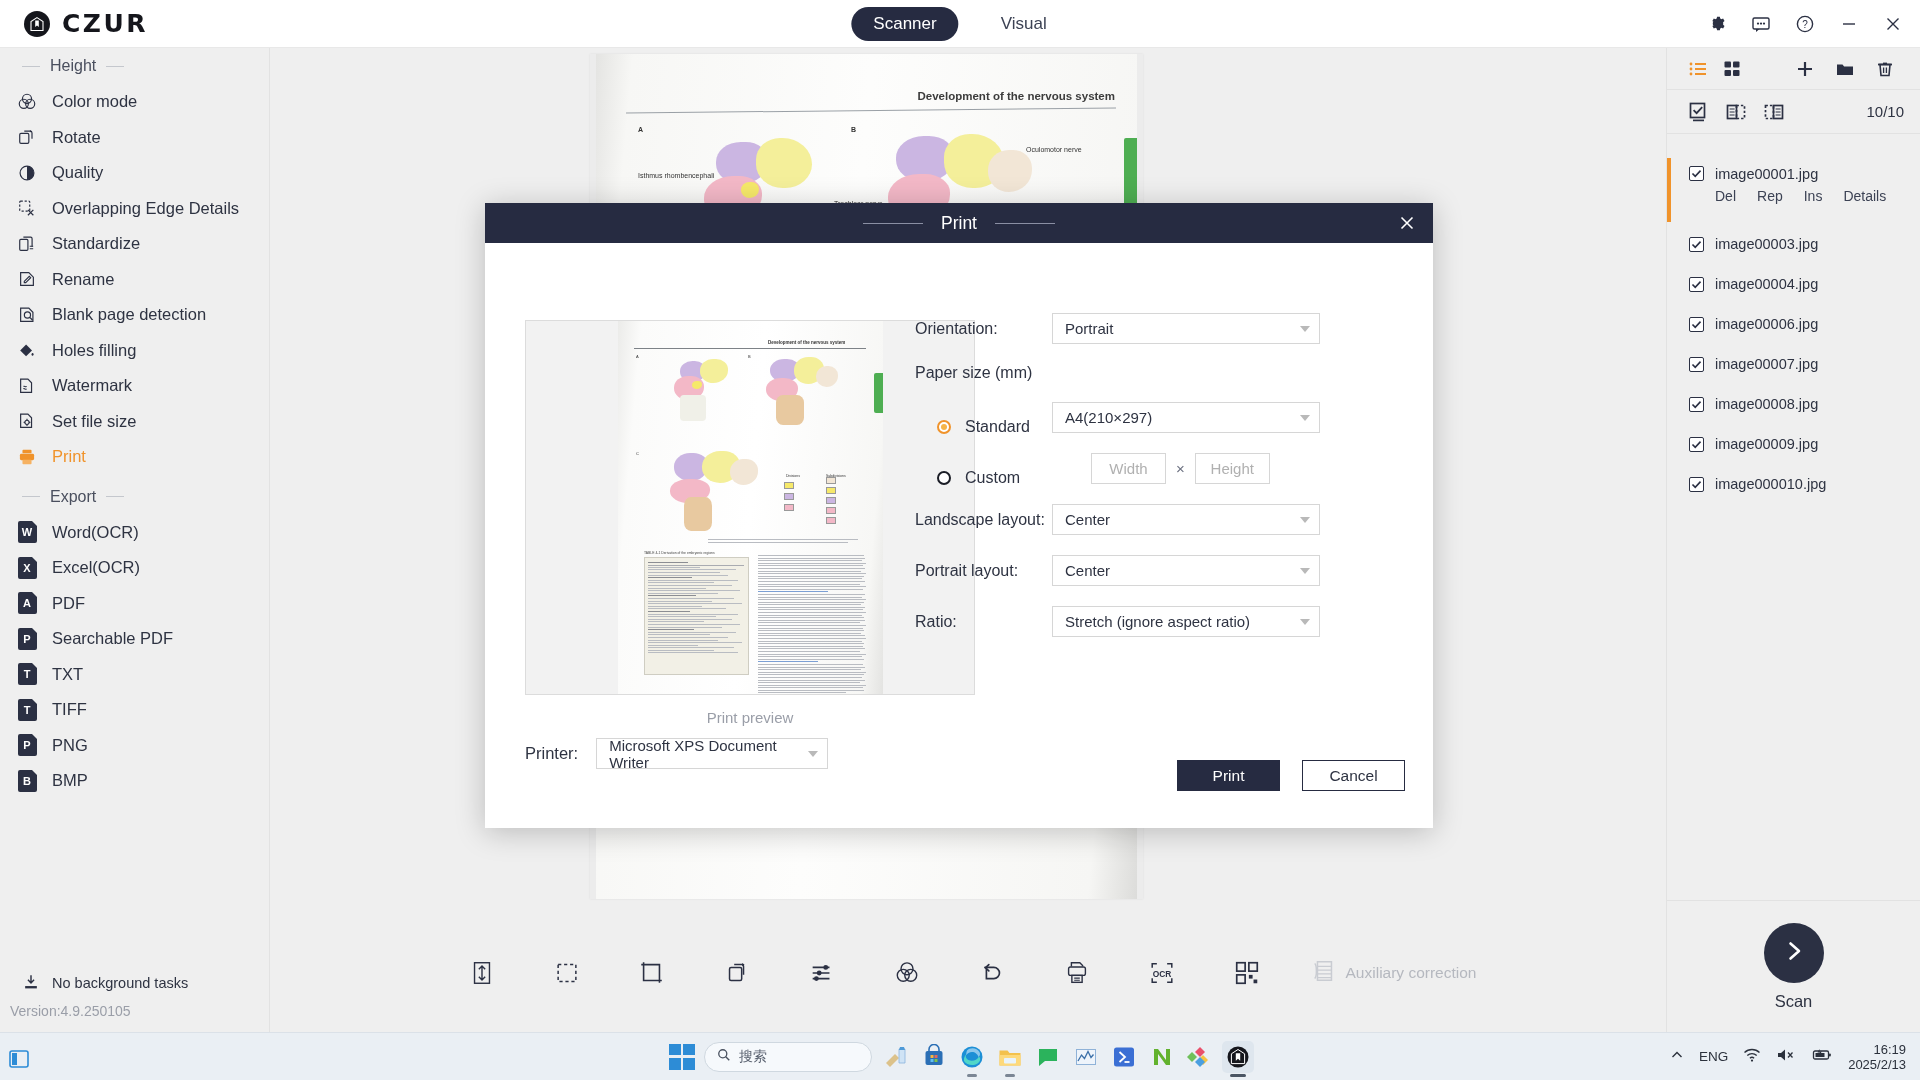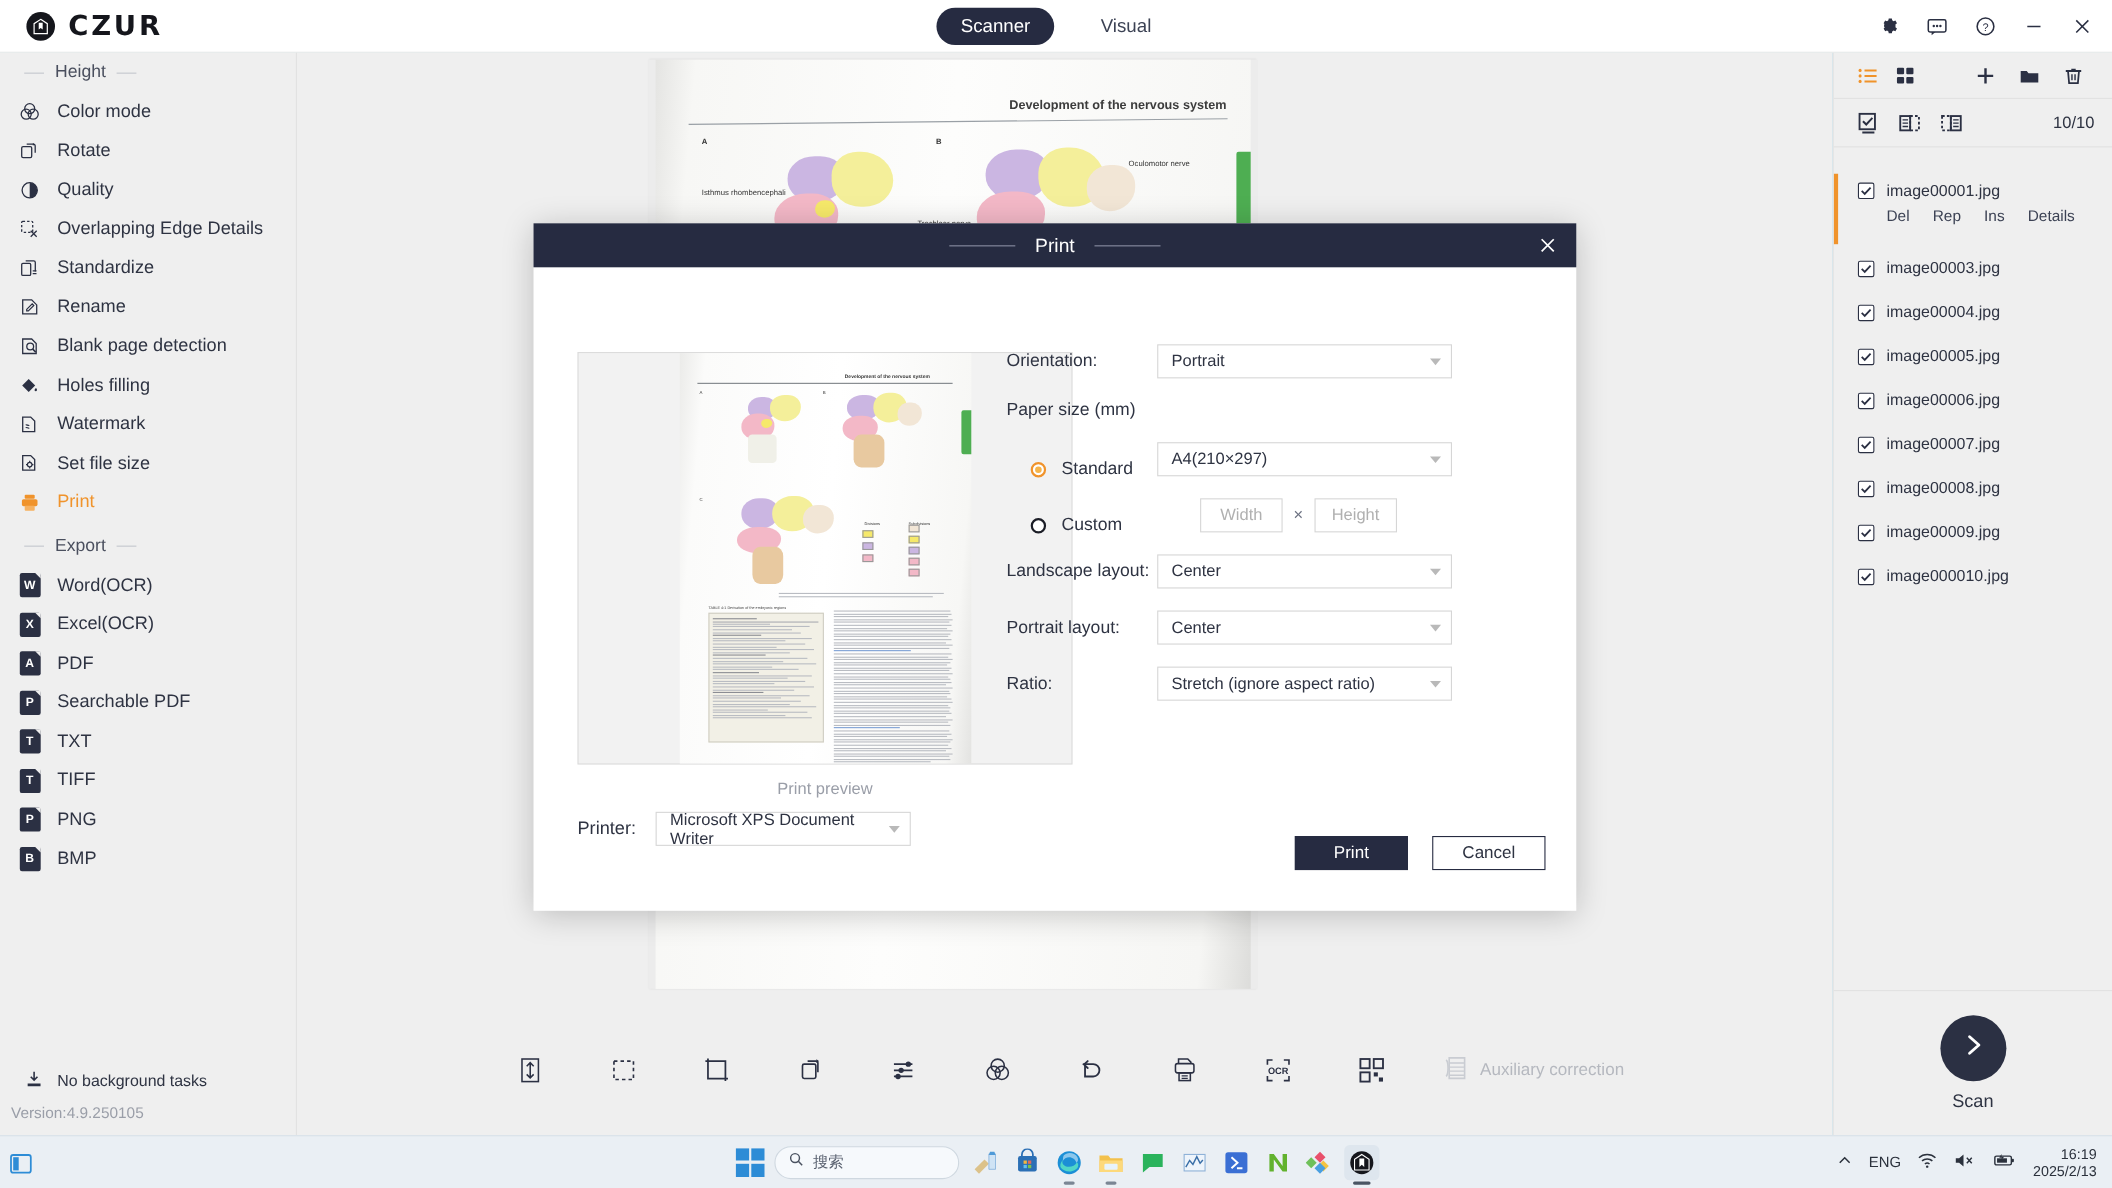--- a/index.html
+++ b/index.html
@@ -754,28 +754,20 @@
           </div>
         <span>image00003.jpg</span>
       </div>
       <div class="frow">
         <div class="cbx">
             <svg width="11" height="11" viewBox="0 0 12 12">
               <path d="M1.6 6l3 3L10.4 2.8" stroke="#2b3043" stroke-width="1.8" fill="none"></path>
             </svg>
           </div>
         <span>image00004.jpg</span>
-      </div>
-      <div class="frow">
-        <div class="cbx">
-            <svg width="11" height="11" viewBox="0 0 12 12">
-              <path d="M1.6 6l3 3L10.4 2.8" stroke="#2b3043" stroke-width="1.8" fill="none"></path>
-            </svg>
-          </div>
-        <span>image00005.jpg</span>
       </div>
       <div class="frow">
         <div class="cbx">
             <svg width="11" height="11" viewBox="0 0 12 12">
               <path d="M1.6 6l3 3L10.4 2.8" stroke="#2b3043" stroke-width="1.8" fill="none"></path>
             </svg>
           </div>
         <span>image00006.jpg</span>
       </div>
       <div class="frow">

